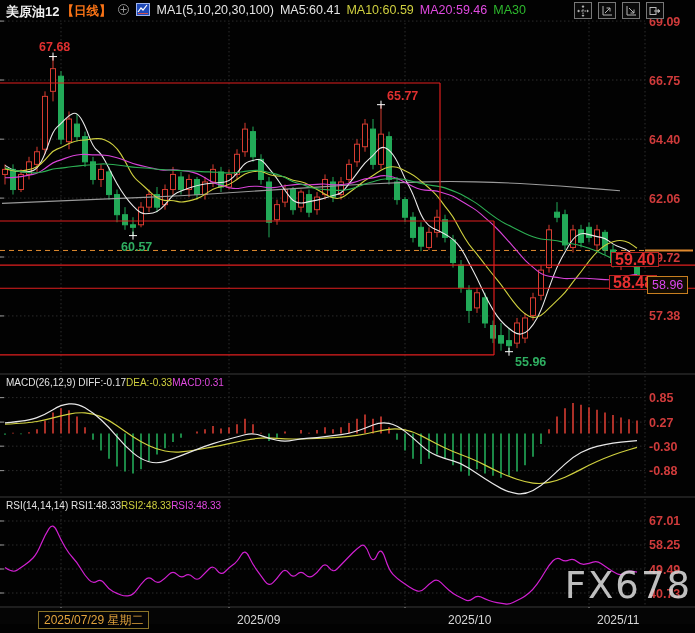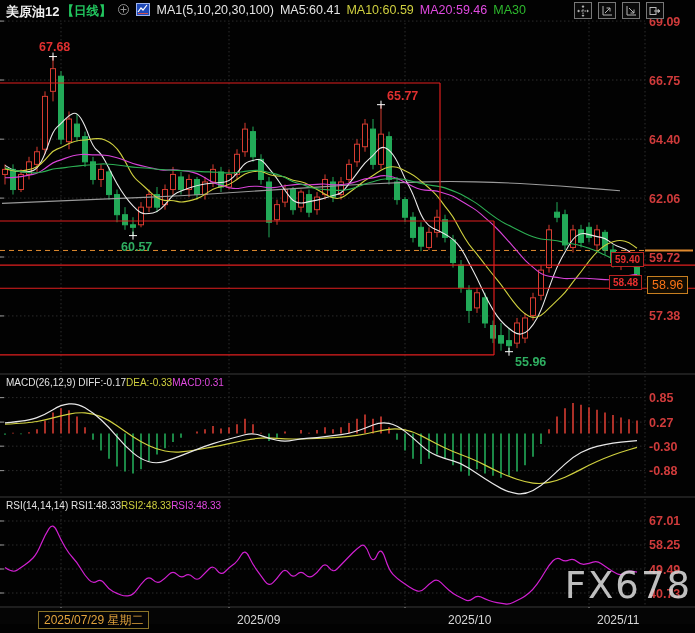--- a/index.html
+++ b/index.html
@@ -1,29 +1,29 @@
 <!DOCTYPE html>
 <html><head>
 <meta charset="utf-8">
 <style>
   html,body{margin:0;padding:0;background:#000;}
   #app{position:relative;width:695px;height:633px;background:#020202;overflow:hidden;
        font-family:"Liberation Sans",sans-serif;-webkit-font-smoothing:antialiased;}
   .hdr{position:absolute;left:6px;top:3px;height:18px;display:flex;align-items:flex-start;
        gap:6px;font-size:12.5px;white-space:nowrap;z-index:5;}
   .sym{color:#efefef;font-weight:bold;font-size:13px;}
-  .period{color:#22c55e;font-weight:bold;font-family:Liberation Mono, monospace;}
+  .period{color:#f97316;font-weight:bold;font-family:Liberation Mono, monospace;}
   .mag{display:inline-flex;align-items:center;}
   .w{color:#e3e3e3}.y{color:#cfcf3f}.m{color:#e14ae1}.g{color:#2db82d}
   .tools{position:absolute;top:2px;left:574px;display:flex;gap:6px;z-index:6;}
   .tool{width:16px;height:15px;border:1px solid #777;background:#0a0a0a;display:flex;
         align-items:center;justify-content:center;cursor:pointer;}
   .panelhdr{position:absolute;left:6px;font-size:10px;display:flex;z-index:5;white-space:nowrap;}
   #chart{position:absolute;left:0;top:0;z-index:1;}
-  .pricebox{position:absolute;font-size:10px;font-weight:bold;padding:0 3px;line-height:13px;
+  .pricebox{position:absolute;font-size:16px;font-weight:bold;padding:0 3px;line-height:13px;
             background:#050505;z-index:4;}
   .axisbox{position:absolute;font-size:12.5px;padding:1px 4px;background:#120c02;z-index:4;}
   #footer{position:absolute;left:0;top:608px;width:695px;height:16px;background:#050505;z-index:3;}
   .datebox{position:absolute;left:38px;top:3px;border:1px solid #8a7428;color:#e2a33c;
            font-size:12px;padding:0 5px;line-height:16px;}
   .month{position:absolute;top:5px;color:#d6d6d6;font-size:12px;}
   #wm{position:absolute;right:3px;bottom:26px;font-size:37px;color:#d9d9d9;opacity:.88;
       letter-spacing:2px;z-index:4;font-family:"DejaVu Sans",sans-serif;}
 </style>
 </head>
@@ -449,21 +449,21 @@
         <path d="M5 424.216Q29 422.95 37 421.47299999999996Q45 419.996 53 417.88599999999997Q61 415.776 69 414.08799999999997Q77 412.4 85 412.822Q93 413.244 101 416.62Q109 419.996 117 425.693Q125 431.39 133 436.66499999999996Q141 441.94 149 445.738Q157 449.536 165 451.01300000000003Q173 452.49 181 451.85699999999997Q189 451.224 197 449.74699999999996Q205 448.27 213 446.793Q221 445.31600000000003 229 443.62800000000004Q237 441.94 245 440.252Q253 438.564 261 438.14200000000005Q269 437.72 277 438.353Q285 438.986 293 438.986Q301 438.986 309 438.775Q317 438.564 325 438.14200000000005Q333 437.72 341 437.087Q349 436.454 357 435.399Q365 434.344 373 432.23400000000004Q381 430.124 389 429.28Q397 428.436 405 429.913Q413 431.39 421 435.61Q429 439.83 437 444.04999999999995Q445 448.27 453 451.435Q461 454.6 469 457.765Q477 460.93 485 465.15Q493 469.37 501 472.957Q509 476.544 517 479.287Q525 482.03 533 483.085Q541 484.14 549 482.452Q557 480.764 565 477.177Q573 473.59000000000003 581 469.37Q589 465.15 597 461.563Q605 457.976 613 455.022Q621 452.068 629 449.74699999999996L637 447.426" fill="none" stroke="#cfcf3f" stroke-width="1.2"></path>
         <path d="M5 422.95Q29 420.84 37 417.67499999999995Q45 414.51 53 409.657Q61 404.804 69 403.96Q77 403.116 85 407.758Q93 412.4 101 419.78499999999997Q109 427.17 117 436.665Q125 446.16 133 452.91200000000003Q141 459.664 149 461.774Q157 463.884 165 461.352Q173 458.82 181 455.655Q189 452.49 197 449.32500000000005Q205 446.16 213 443.62800000000004Q221 441.096 229 438.986Q237 436.876 245 434.76599999999996Q253 432.656 261 435.61Q269 438.564 277 440.252Q285 441.94 293 440.252Q301 438.564 309 438.14200000000005Q317 437.72 325 436.665Q333 435.61 341 434.555Q349 433.5 357 430.96799999999996Q365 428.436 373 425.05999999999995Q381 421.68399999999997 389 423.37199999999996Q397 425.06 405 431.39Q413 437.72 421 445.105Q429 452.49 437 455.655Q445 458.82 453 460.93Q461 463.04 469 468.31500000000005Q477 473.59000000000003 485 478.865Q493 484.14 501 488.36Q509 492.58 517 493.635Q525 494.69 533 490.47Q541 486.25 549 478.865Q557 471.48 565 464.095Q573 456.71 581 452.49Q589 448.27 597 446.371Q605 444.472 613 443.206Q621 441.94 629 441.307L637 440.674" fill="none" stroke="#e8e8e8" stroke-width="1.2"></path>
       </g>
       <g clip-path="url(#clipRsi)">
         <path d="M5 567.6026Q13 573.0826 17 570.3426Q21 567.6026 25 564.8626Q29 562.1226 33 558.0126Q37 553.9026 41 544.3126Q45 534.7226 49 528.5576000000001Q53 522.3926 57 531.2976Q61 540.2026 65 547.0526Q69 553.9026 73 558.0126Q77 562.1226 81 568.9726Q85 575.8226 89 579.9326Q93 584.0426 97 581.3026Q101 578.5626 105 584.0426Q109 589.5226 113 591.5776000000001Q117 593.6326 121 595.0026Q125 596.3726 129 595.6876Q133 595.0026 137 589.5226Q141 584.0426 145 579.9326Q149 575.8226 153 579.9326Q157 584.0426 161 581.3026Q165 578.5626 169 574.4526000000001Q173 570.3426000000001 177 574.4526000000001Q181 578.5626 185 575.8226Q189 573.0826 193 577.1926Q197 581.3026 201 577.1926Q205 573.0826 209 568.9726Q213 564.8626 217 570.3426Q221 575.8226 225 571.7126000000001Q229 567.6026 233 564.8626Q237 562.1226 241 555.2726Q245 548.4226 249 556.6426Q253 564.8626 257 570.3426Q261 575.8226 265 581.3026Q269 586.7826 273 582.6726Q277 578.5626 281 573.0826Q285 567.6026 289 573.0826Q293 578.5626 297 574.4526000000001Q301 570.3426000000001 305 574.4526000000001Q309 578.5626 313 575.8226Q317 573.0826 321 567.6025999999999Q325 562.1226 329 567.6025999999999Q333 573.0826 337 568.9726Q341 564.8626 345 560.7526Q349 556.6426 353 552.5326Q357 548.4226 361 545.6826Q365 542.9426 369 553.9026Q373 564.8626 377 555.2726Q381 545.6826 385 558.0126Q389 570.3426000000001 393 574.4526000000001Q397 578.5626 401 581.3026Q405 584.0426 409 586.7826Q413 589.5226 417 590.8926Q421 592.2626 425 588.1526Q429 584.0426 433 581.3026Q437 578.5626 441 582.6726Q445 586.7826 449 590.2076Q453 593.6326 457 595.6876Q461 597.7426 465 599.7976000000001Q469 601.8526 473 598.4276Q477 595.0026 481 597.0576000000001Q485 599.1126 489 600.4826Q493 601.8526 497 602.5376000000001Q501 603.2226 505 603.9076Q509 604.5926000000001 513 602.5376000000001Q517 600.4826 521 598.4276Q525 596.3726 529 592.9476Q533 589.5226 537 584.0426Q541 578.5626 545 571.7126000000001Q549 564.8626 553 560.7526Q557 556.6426 561 559.3826Q565 562.1226 569 560.0676000000001Q573 558.0126 577 561.4376Q581 564.8626 585 564.1776Q589 563.4926 593 562.1226Q597 560.7526 601 563.4926Q605 566.2326 609 568.9726Q613 571.7126 617 573.7675999999999Q621 575.8226 625 573.0826Q629 570.3426000000001 633 571.2605000000001L637 572.1784" fill="none" stroke="#d020d0" stroke-width="1.2"></path>
       </g>
     </svg>
 
   <div id="pbox1" class="pricebox" style="color: rgb(232, 48, 48); border: 1px solid rgb(181, 34, 34); left: 611px; top: 252.073px;">59.40</div>
   <div id="pbox2" class="pricebox" style="color: rgb(232, 48, 48); border: 1px solid rgb(181, 34, 34); left: 609px; top: 275.239px;">58.48</div>
-  <div id="pbox3" class="axisbox" style="color: #f97316; border: 1px solid rgb(200, 127, 32); left: 647px; top: 276.152px;">58.96</div>
+  <div id="pbox3" class="axisbox" style="color: #d946ef; border: 1px solid rgb(200, 127, 32); left: 647px; top: 276.152px;">58.96</div>
 
   <div id="footer">
     <div class="datebox">2025/07/29 星期二</div>
     <span class="month" id="m0" style="left: 237px;">2025/09</span>
     <span class="month" id="m1" style="left: 412px; margin-left: 36px;">2025/10</span>
     <span class="month" id="m2" style="left: 597px;">2025/11</span>
   </div>
 
   <div id="wm">FX678</div>
 </div>

